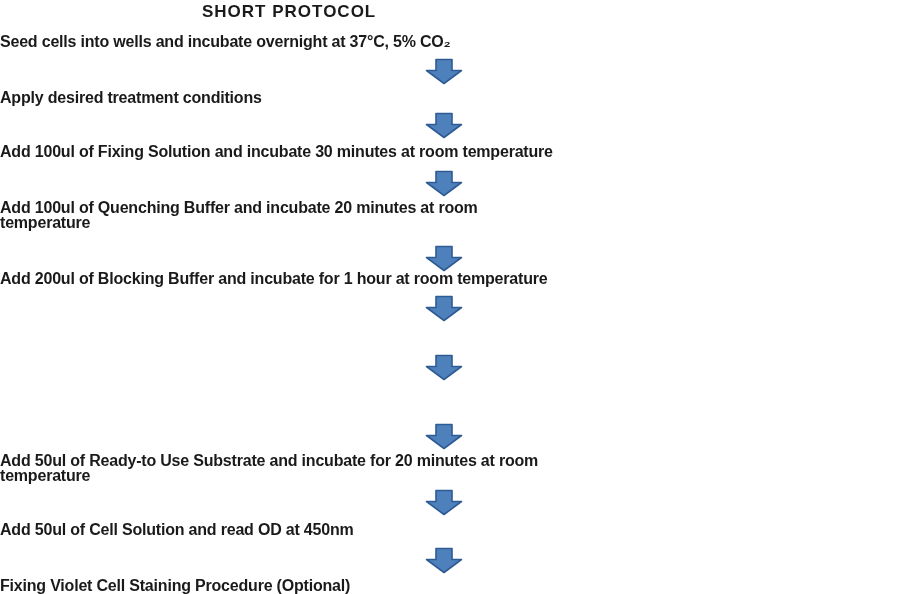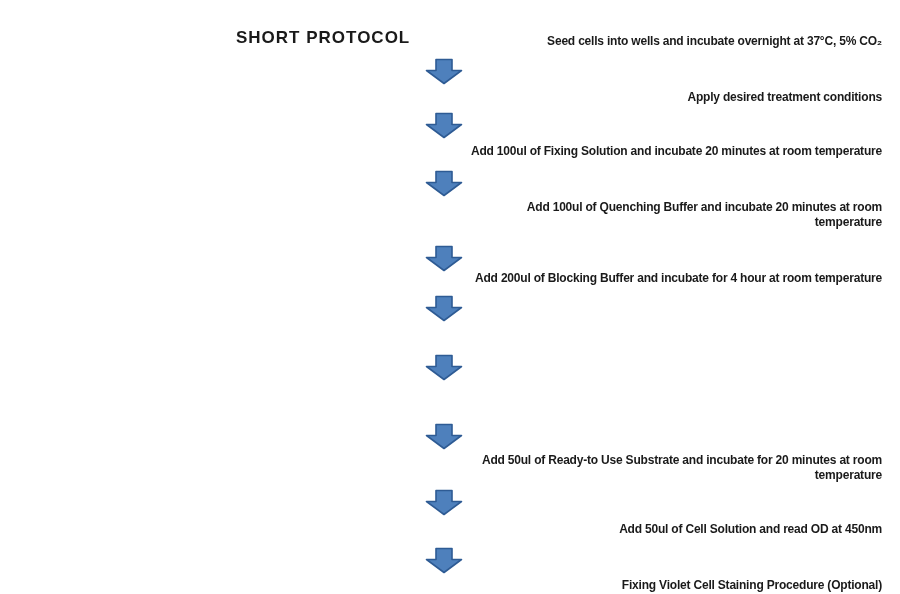--- a/index.html
+++ b/index.html
@@ -13,34 +13,33 @@
   body { font-family: "Liberation Sans", sans-serif; }
   .canvas {
     position: relative;
     width: 900px;
     height: 594px;
     background: var(--background);
     overflow: hidden;
   }
   .title {
     position: absolute;
-    left: 236px;
+    left: 202px;
     top: 2px;
     font-size: 17px;
     font-weight: bold;
     letter-spacing: 1px;
     color: var(--text);
-    margin-top: 26px;
   }
   .step {
     position: absolute;
     left: 0;
     width: 882px;
-    text-align: right;
-    font-size: 12px;
+    text-align: left;
+    font-size: 16px;
     font-weight: bold;
     letter-spacing: -0.2px;
     line-height: 15px;
     color: var(--text);
     white-space: pre-line;
   }
   .arrow {
     position: absolute;
     left: 425px;
     display: block;
@@ -68,32 +67,32 @@
   <div class="step" style="top:34px">Seed cells into wells and incubate overnight at 37°C, 5% CO₂</div>
   <svg class="arrow" style="top:58px" width="38" height="27" viewBox="0 0 38 27">
       <use href="#blockDownArrow"></use>
     </svg>
 
   <div class="step" style="top:90px">Apply desired treatment conditions</div>
   <svg class="arrow" style="top:112px" width="38" height="27" viewBox="0 0 38 27">
       <use href="#blockDownArrow"></use>
     </svg>
 
-  <div class="step" style="top:144px">Add 100ul of Fixing Solution and incubate 20 minutes at room temperature</div>
+  <div class="step" style="top:144px">Add 100ul of Fixing Solution and incubate 30 minutes at room temperature</div>
   <svg class="arrow" style="top:170px" width="38" height="27" viewBox="0 0 38 27">
       <use href="#blockDownArrow"></use>
     </svg>
 
   <div class="step" style="top:200px">Add 100ul of Quenching Buffer and incubate 20 minutes at room
 temperature</div>
   <svg class="arrow" style="top:245px" width="38" height="27" viewBox="0 0 38 27">
       <use href="#blockDownArrow"></use>
     </svg>
 
-  <div class="step" style="top:271px">Add 200ul of Blocking Buffer and incubate for 4 hour at room temperature</div>
+  <div class="step" style="top:271px">Add 200ul of Blocking Buffer and incubate for 1 hour at room temperature</div>
   <svg class="arrow" style="top:295px" width="38" height="27" viewBox="0 0 38 27">
       <use href="#blockDownArrow"></use>
     </svg>
 
   <svg class="arrow" style="top:354px" width="38" height="27" viewBox="0 0 38 27">
       <use href="#blockDownArrow"></use>
     </svg>
 
   <svg class="arrow" style="top:423px" width="38" height="27" viewBox="0 0 38 27">
       <use href="#blockDownArrow"></use>

